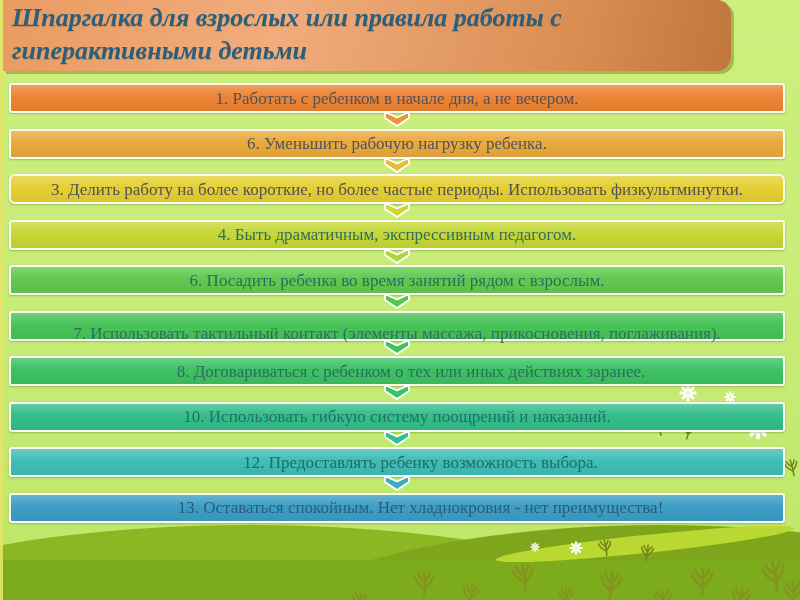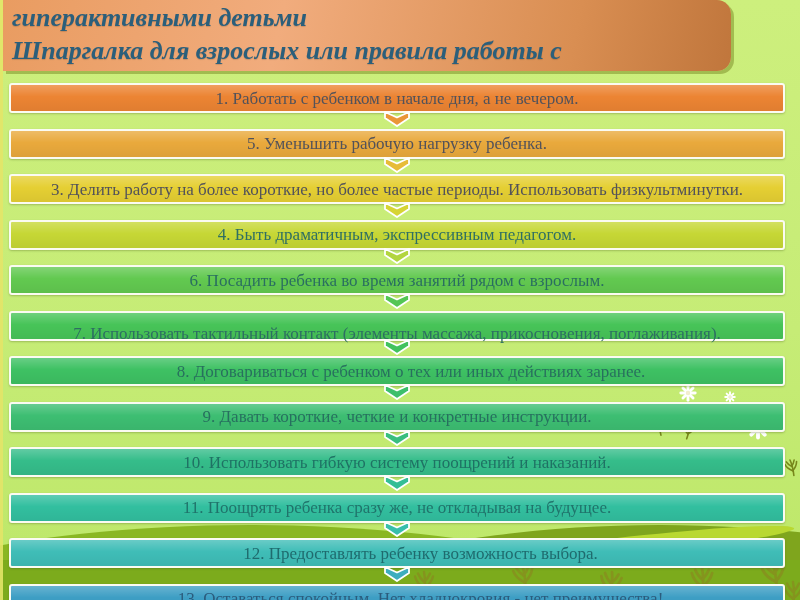--- a/index.html
+++ b/index.html
@@ -111,45 +111,45 @@
       <use href="#twig" transform="translate(742,588) rotate(8) scale(1.5)"></use>
       <use href="#twig" transform="translate(772,562) rotate(-10) scale(1.8)"></use>
       <use href="#twig" transform="translate(793,582) scale(1.5)"></use>
       <use href="#twig" transform="translate(360,592) rotate(5) scale(1.2)"></use>
     </g>
   </svg>
 
   <div class="left-edge"></div>
 
   <div class="title-block">
+    <div class="title-line">Шпаргалка для взрослых или правила работы с</div>
     <div class="title-line">гиперактивными детьми</div>
-    <div class="title-line">Шпаргалка для взрослых или правила работы с</div>
   </div>
 
   <div class="rules">
     <div class="row">
       <div class="bar" style="background-color: rgb(236, 132, 51);">
         <span class="bar-label" style="color: rgb(82, 82, 90);">1. Работать с ребенком в начале дня, а не вечером.</span>
       </div>
       <svg class="arrow" width="26" height="16" viewBox="0 0 26 16">
         <path d="M1,1 L13,6.5 L25,1 L25,7 L13,15 L1,7 Z" fill="#ea9638" stroke="#ffffff" stroke-width="1.8" stroke-linejoin="round"></path>
       </svg>
     </div>
 
     <div class="row">
       <div class="bar" style="background-color: rgb(233, 169, 60);">
-        <span class="bar-label" style="color: rgb(82, 82, 90);">5. Уменьшить рабочую нагрузку ребенка.</span>
+        <span class="bar-label" style="color: rgb(82, 82, 90);">6. Уменьшить рабочую нагрузку ребенка.</span>
       </div>
       <svg class="arrow" width="26" height="16" viewBox="0 0 26 16">
         <path d="M1,1 L13,6.5 L25,1 L25,7 L13,15 L1,7 Z" fill="#e7bc38" stroke="#ffffff" stroke-width="1.8" stroke-linejoin="round"></path>
       </svg>
     </div>
 
     <div class="row">
-      <div class="bar" style="background-color: rgb(229, 207, 51);">
+      <div class="bar" style="background-color: rgb(229, 207, 51); border-radius: 6px;">
         <span class="bar-label" style="color: rgb(82, 82, 90);">3. Делить работу на более короткие, но более частые периоды. Использовать физкультминутки.</span>
       </div>
       <svg class="arrow" width="26" height="16" viewBox="0 0 26 16">
         <path d="M1,1 L13,6.5 L25,1 L25,7 L13,15 L1,7 Z" fill="#d6d434" stroke="#ffffff" stroke-width="1.8" stroke-linejoin="round"></path>
       </svg>
     </div>
 
     <div class="row">
       <div class="bar" style="background-color: rgb(198, 215, 53);">
         <span class="bar-label" style="color: rgb(47, 111, 99);">4. Быть драматичным, экспрессивным педагогом.</span>
@@ -180,46 +180,30 @@
 
     <div class="row">
       <div class="bar" style="background-color: rgb(62, 193, 99); padding-left: 28px;">
         <span class="bar-label" style="color: rgb(40, 112, 94);">8. Договариваться с ребенком о тех или иных действиях заранее.</span>
       </div>
       <svg class="arrow" width="26" height="16" viewBox="0 0 26 16">
         <path d="M1,1 L13,6.5 L25,1 L25,7 L13,15 L1,7 Z" fill="#3dbf6b" stroke="#ffffff" stroke-width="1.8" stroke-linejoin="round"></path>
       </svg>
     </div>
 
-    <div class="row">
-      <div class="bar" style="background-color: rgb(61, 190, 114);">
-        <span class="bar-label" style="color: rgb(39, 112, 95);">9. Давать короткие, четкие и конкретные инструкции.</span>
-      </div>
-      <svg class="arrow" width="26" height="16" viewBox="0 0 26 16">
-        <path d="M1,1 L13,6.5 L25,1 L25,7 L13,15 L1,7 Z" fill="#39be7e" stroke="#ffffff" stroke-width="1.8" stroke-linejoin="round"></path>
-      </svg>
-    </div>
 
     <div class="row">
       <div class="bar" style="background-color: rgb(53, 189, 138);">
         <span class="bar-label" style="color: rgb(31, 114, 100);">10. Использовать гибкую систему поощрений и наказаний.</span>
       </div>
       <svg class="arrow" width="26" height="16" viewBox="0 0 26 16">
         <path d="M1,1 L13,6.5 L25,1 L25,7 L13,15 L1,7 Z" fill="#33be95" stroke="#ffffff" stroke-width="1.8" stroke-linejoin="round"></path>
       </svg>
     </div>
 
-    <div class="row">
-      <div class="bar" style="background-color: rgb(50, 191, 159);">
-        <span class="bar-label" style="color: rgb(32, 115, 107);">11. Поощрять ребенка сразу же, не откладывая на будущее.</span>
-      </div>
-      <svg class="arrow" width="26" height="16" viewBox="0 0 26 16">
-        <path d="M1,1 L13,6.5 L25,1 L25,7 L13,15 L1,7 Z" fill="#38bfab" stroke="#ffffff" stroke-width="1.8" stroke-linejoin="round"></path>
-      </svg>
-    </div>
 
     <div class="row">
       <div class="bar" style="background-color: rgb(63, 189, 183); padding-left: 47px;">
         <span class="bar-label" style="color: rgb(31, 107, 110);">12. Предоставлять ребенку возможность выбора.</span>
       </div>
       <svg class="arrow" width="26" height="16" viewBox="0 0 26 16">
         <path d="M1,1 L13,6.5 L25,1 L25,7 L13,15 L1,7 Z" fill="#3eadbe" stroke="#ffffff" stroke-width="1.8" stroke-linejoin="round"></path>
       </svg>
     </div>
 

